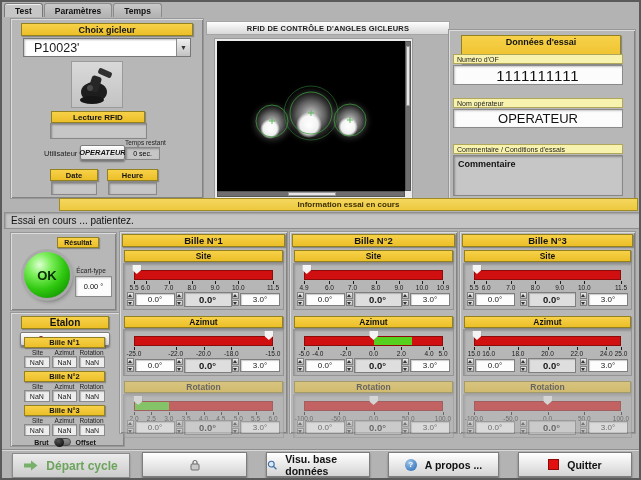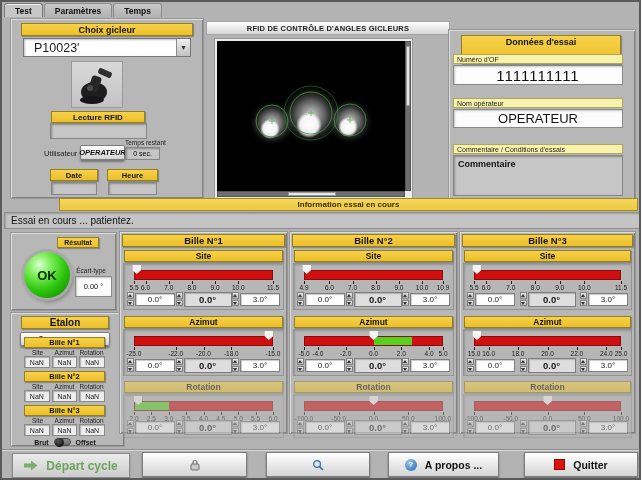--- a/index.html
+++ b/index.html
@@ -139,21 +139,21 @@
   .spin-val{width:40px;height:13px;background:#fdfdfd;border:1px solid #7e7e7e;box-shadow:inset 1px 1px 1px rgba(0,0,0,.2);
             font-size:8px;color:#161616;display:flex;align-items:center;justify-content:center;}
   .spin.center .spin-val{width:48px;height:15px;background:#dedede;font-weight:bold;font-size:9.5px;}
 
   
   .footer-groove{left:0px;top:447px;width:641px;height:2px;background:#8e8e8e;border-bottom:1px solid #d9d9d9;}
   .btn-depart{left:10px;top:451px;width:118px;height:25px;font-size:12px;color:#55a041;opacity:.75;}
   .btn-login{left:140px;top:450px;width:105px;height:25px;font-size:10.5px;}
   .btn-visu{left:264px;top:450px;width:104px;height:25px;font-size:10.5px;}
   .btn-propos{left:386px;top:450px;width:111px;height:25px;font-size:10.5px;}
-  .btn-quitter{left:516px;top:450px;width:114px;height:25px;font-size:10.5px;margin-left:6px;}
+  .btn-quitter{left:516px;top:450px;width:114px;height:25px;font-size:10.5px;}
   .icon-qmark{width:12px;height:12px;border-radius:50%;background:radial-gradient(circle at 35% 30%, #9cc4ea, #3f7cc0 75%);
               color:#fff;font-size:8px;font-weight:bold;display:flex;align-items:center;justify-content:center;}
   .icon-stop{width:11px;height:11px;background:#e31010;border:1px solid #8d0808;}
 </style>
 </head>
 <body>
 
 <div class="abs tabbar">
   <div class="tab active">
       <span>Test</span>
@@ -792,20 +792,21 @@
     <rect x="1" y="5" width="8" height="6" rx="1" fill="#c9c9c9" stroke="#6e6e6e"></rect>
     <path d="M3 5V3.5a2 2 0 0 1 4 0V5" fill="none" stroke="#6e6e6e" stroke-width="1.2"></path>
   </svg>
 </div>
 
 <div class="abs btn btn-visu">
   <svg width="12" height="12" viewBox="0 0 12 12">
     <circle cx="5" cy="5" r="3.4" fill="#dce9f5" stroke="#3a6ea8" stroke-width="1.3"></circle>
     <line x1="7.6" y1="7.6" x2="11" y2="11" stroke="#3a6ea8" stroke-width="1.6"></line>
   </svg>
+  <span>Visu. base données</span>
 </div>
 
 <div class="abs btn btn-propos">
   <span class="icon-qmark">?</span>
   <span>A propos ...</span>
 </div>
 
 <div class="abs btn btn-quitter">
   <span class="icon-stop"></span>
   <span>Quitter</span>

